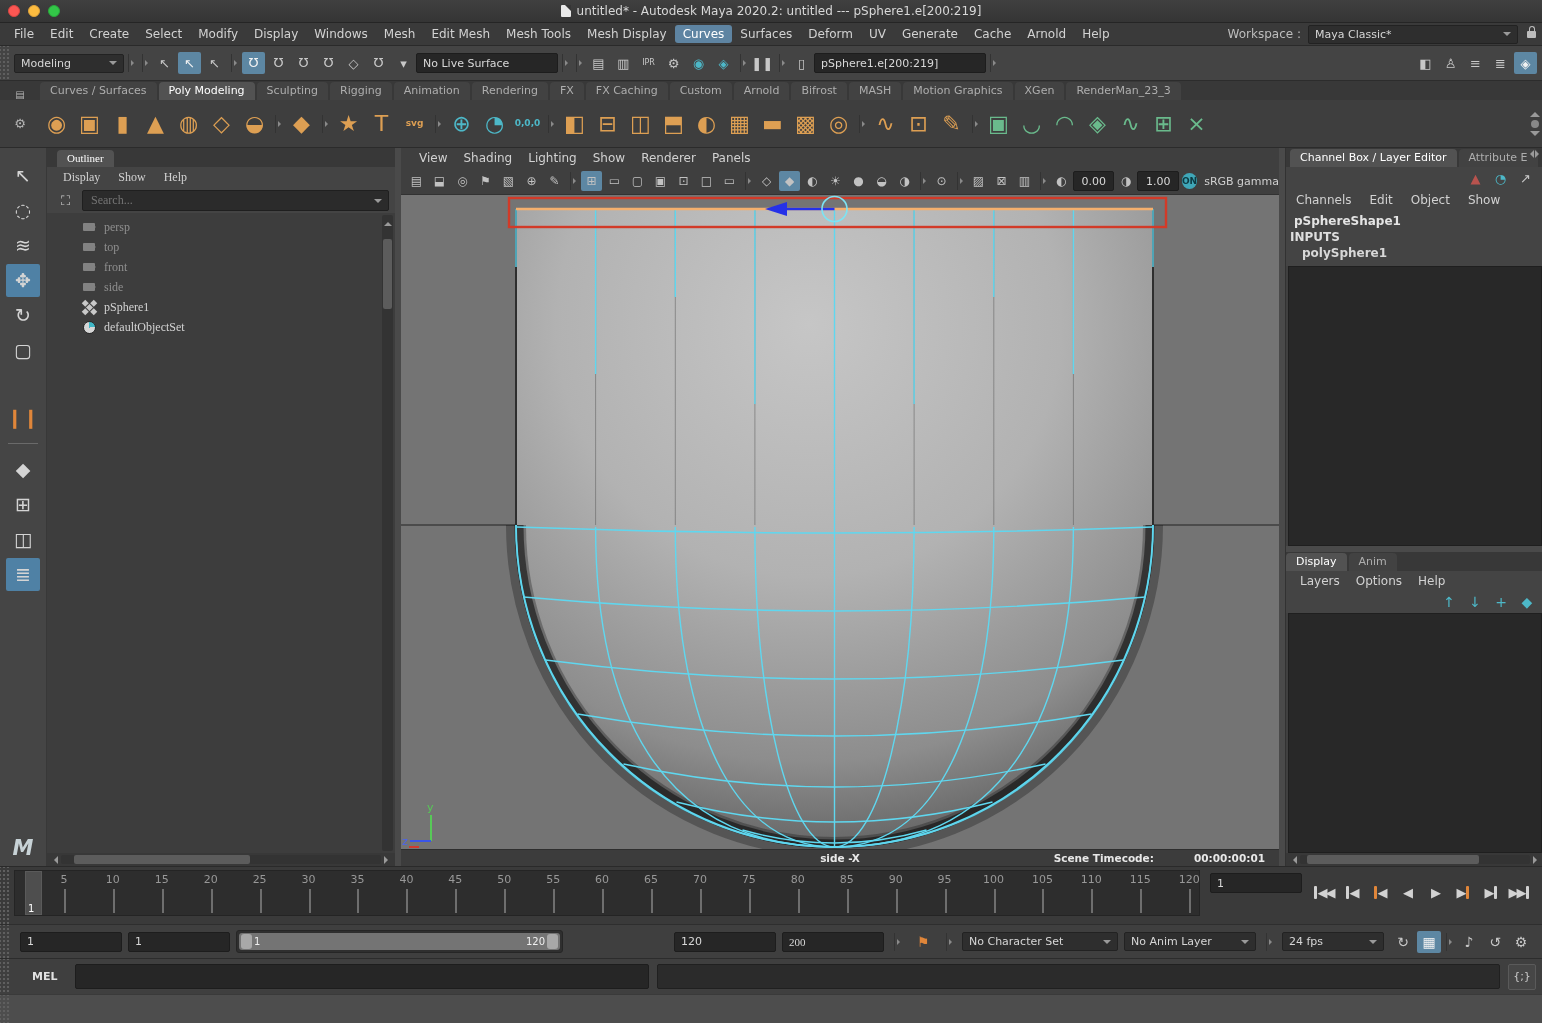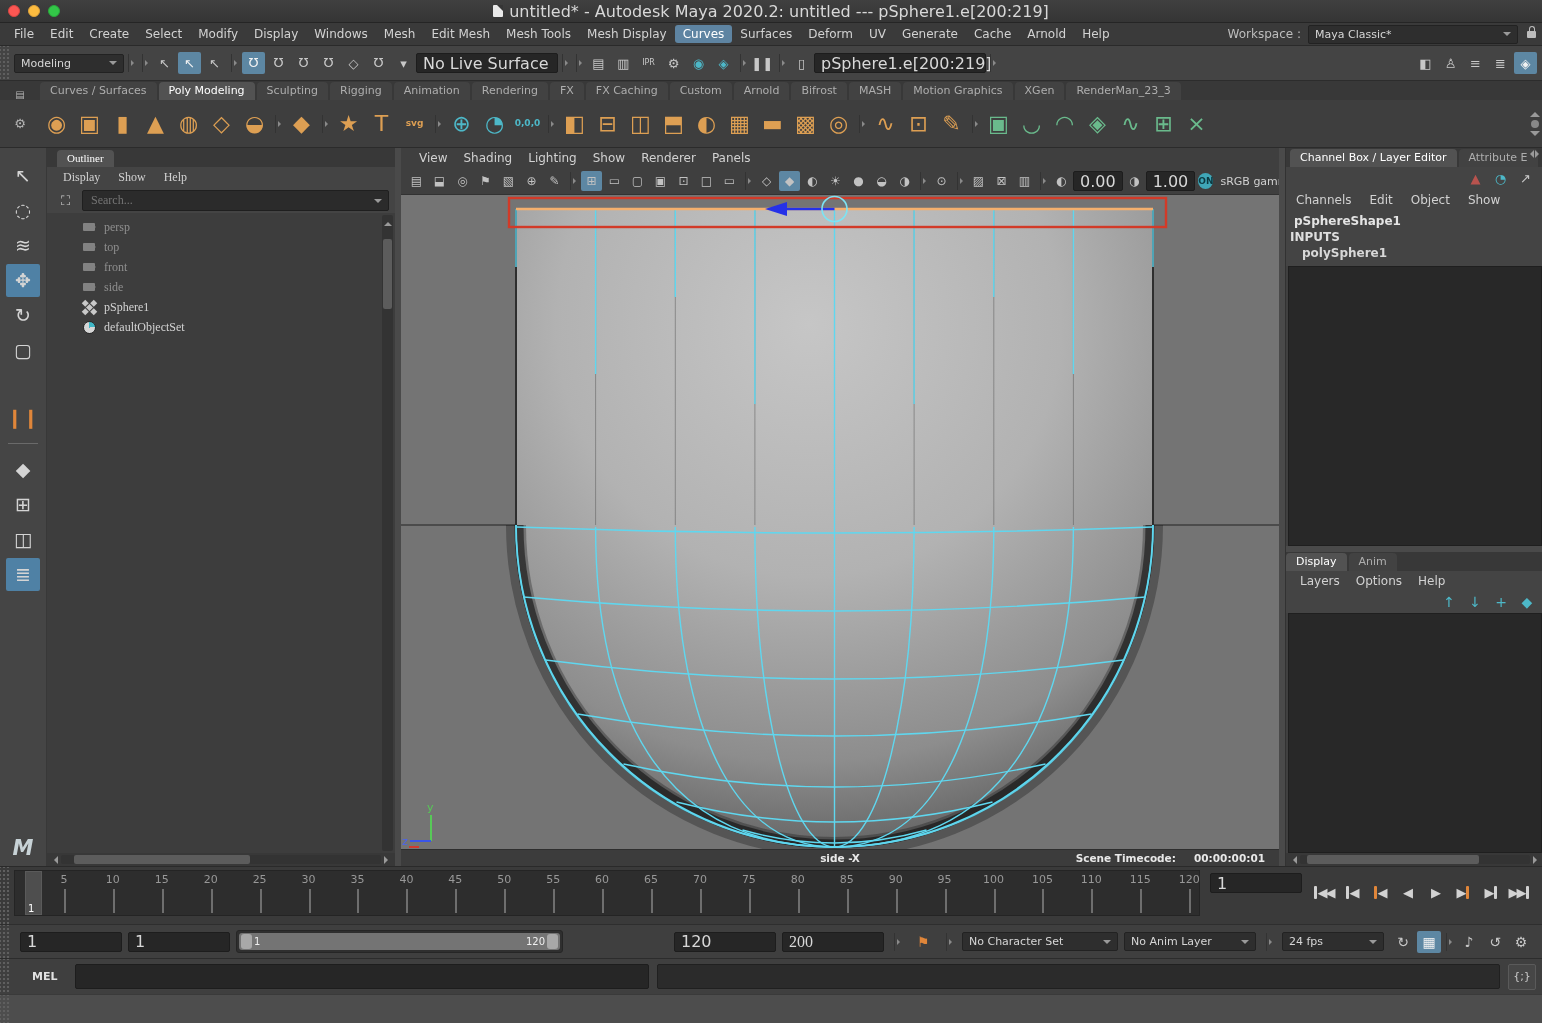--- a/index.html
+++ b/index.html
@@ -7,42 +7,42 @@
   .app{display:flex;flex-direction:column;width:1542px;height:1023px;background:#454545;}
   
   .titlebar{height:22px;background:linear-gradient(#404040,#353535);display:flex;align-items:center;position:relative;border-bottom:1px solid #252525;flex:0 0 auto;}
   .tl{width:12px;height:12px;border-radius:50%;margin-left:8px;}
   .tl.r{background:#fc5753;border:1px solid #d94744;box-sizing:border-box;}
   .tl.y{background:#fdbc40;border:1px solid #dfa33a;box-sizing:border-box;}
   .tl.g{background:#33c748;border:1px solid #2aa83c;box-sizing:border-box;}
   .title-wrap{position:absolute;left:0;right:0;display:flex;justify-content:center;align-items:center;gap:6px;pointer-events:none;}
   .doc-ic{width:10px;height:12px;background:#e9e9e9;border-radius:1px;position:relative;}
   .doc-ic::after{content:"";position:absolute;right:0;top:0;border:3px solid #35353500;border-top-color:#353535;border-right-color:#353535;}
-  .title-text{color:#d8d8d8;font-size:16px;text-align:center;}
+  .title-text{color:#d8d8d8;font-size:12px;text-align:center;}
   
   .menubar{height:22px;background:#3a3a3a;display:flex;align-items:center;padding:0 6px;border-bottom:1px solid #2a2a2a;flex:0 0 auto;}
   .menu-item{padding:2px 8px;color:#d2d2d2;font-size:12px;border-radius:3px;white-space:nowrap;}
   .menu-item.active{background:#5e84a2;color:#fff;}
   .menubar-right{margin-left:auto;display:flex;align-items:center;gap:7px;}
   .ws-label{color:#bdbdbd;font-size:12px;}
   .dropdown{background:#2e2e2e;border:1px solid #222;border-radius:2px;height:17px;display:flex;align-items:center;padding:0 6px;gap:8px;color:#d6d6d6;}
   .dd-arrow{width:0;height:0;border:4px solid transparent;border-top-color:#9a9a9a;margin-top:4px;}
   .lock{width:9px;height:7px;background:#bdbdbd;border-radius:1px;position:relative;margin-left:2px;}
   .lock::before{content:"";position:absolute;top:-5px;left:1.5px;width:4px;height:4px;border:1.5px solid #bdbdbd;border-bottom:none;border-radius:3px 3px 0 0;}
   
   .statusline{height:34px;background:#444;display:flex;align-items:center;border-bottom:1px solid #2c2c2c;padding-right:4px;flex:0 0 auto;}
   .grip{width:11px;align-self:stretch;background-image:radial-gradient(#5f5f5f 1px,transparent 1px);background-size:4px 4px;background-position:2px 2px;margin-right:3px;flex:0 0 auto;}
   .ic{display:inline-flex;align-items:center;justify-content:center;width:23px;height:22px;font-size:13px;color:#c8c8c8;border-radius:2px;margin:0 1px;flex:0 0 auto;line-height:1;}
   .ic.active{background:#5d87a3;color:#f2f2f2;}
   .ic.badge{font-size:8px;letter-spacing:0;}
   .ic.flip{transform:rotate(180deg);}
   .sep{width:10px;height:22px;position:relative;margin:0 2px;flex:0 0 auto;}
   .sep::before{content:"";position:absolute;left:2px;top:2px;bottom:2px;width:1px;background:#333;}
   .sep::after{content:"";position:absolute;left:5px;top:8px;border:3px solid transparent;border-left-color:#8a8a8a;}
-  .field{background:#262626;border:1px solid #1d1d1d;border-radius:2px;color:#d8d8d8;font-size:16px;height:18px;display:flex;align-items:center;padding:0 6px;white-space:nowrap;}
+  .field{background:#262626;border:1px solid #1d1d1d;border-radius:2px;color:#d8d8d8;font-size:11px;height:18px;display:flex;align-items:center;padding:0 6px;white-space:nowrap;}
   .kbar{display:inline-block;width:3px;height:13px;background:#e0863a;border-radius:1px;margin:0 1px;}
   
   .shelf{background:#3e3e3e;border-bottom:1px solid #2b2b2b;flex:0 0 auto;}
   .shelf-top{display:flex;align-items:flex-end;height:19px;background:#383838;}
   .shelf-left{width:40px;display:flex;align-items:center;justify-content:center;flex:0 0 auto;color:#b5b5b5;}
   .tab{padding:2px 10px 3px;font-size:11px;color:#aeaeae;background:#424242;border-radius:4px 4px 0 0;margin-right:2px;white-space:nowrap;}
   .tab.active{background:#525252;color:#fff;}
   .shelf-body{display:flex;align-items:center;height:47px;}
   .shelf-gear{width:40px;display:flex;flex-direction:column;align-items:center;justify-content:center;gap:2px;color:#b5b5b5;font-size:13px;flex:0 0 auto;}
   .shelf-icons{display:flex;align-items:center;overflow:hidden;flex:1;}
@@ -87,21 +87,21 @@
   .viewport{width:878px;display:flex;flex-direction:column;background:#3f3f3f;flex:0 0 auto;}
   .vp-menus{height:20px;display:flex;align-items:center;padding-left:10px;background:#3f3f3f;}
   .vp-icons{height:26px;display:flex;align-items:center;background:#3f3f3f;border-bottom:1px solid #323232;padding-left:4px;}
   .vp-icons .ic{width:21px;height:20px;font-size:12px;color:#c2c2c2;}
   .vp-on{background:#3fa7b8;color:#0d3a42;font-weight:bold;font-size:9px;width:22px;height:16px;border-radius:8px;display:flex;align-items:center;justify-content:center;margin:0 3px;}
   .vp-cs{color:#d0d0d0;font-size:11px;margin-left:4px;white-space:nowrap;}
   .scene{flex:1;position:relative;background:#747474;overflow:hidden;}
   .scene svg{position:absolute;inset:0;}
   .vp-bottom{height:16px;background:#3c3c3c;display:flex;align-items:center;position:relative;border-top:1px solid #2e2e2e;font-size:10.5px;}
   .cam-label{position:absolute;left:0;right:0;text-align:center;color:#e8e8e8;font-weight:bold;}
-  .hud-right{margin-left:auto;display:flex;align-items:center;gap:18px;padding-right:14px;color:#e8e8e8;font-weight:bold;}
+  .hud-right{margin-left:auto;display:flex;align-items:center;gap:40px;padding-right:14px;color:#e8e8e8;font-weight:bold;}
   
   .rightpanel{width:258px;background:#404040;display:flex;flex-direction:column;flex:0 0 auto;border-left:1px solid #323232;}
   .rp-tabs{height:19px;background:#383838;display:flex;align-items:flex-end;overflow:hidden;position:relative;}
   .rp-tabarrows{position:absolute;right:1px;top:2px;display:flex;gap:1px;}
   .rp-iconrow{height:22px;display:flex;align-items:center;justify-content:flex-end;padding-right:6px;background:#444;}
   .cb-node{padding:4px 0 0 8px;color:#e4e4e4;font-size:12px;font-weight:bold;background:#444;}
   .cb-inputs{padding:2px 0 0 4px;color:#dedede;font-size:12px;font-weight:bold;background:#444;}
   .cb-input-node{padding:2px 0 6px 16px;color:#d8d8d8;font-size:12px;font-weight:bold;background:#444;}
   .cb-dark{flex:1;background:#282828;border:1px solid #1f1f1f;margin:0 2px;}
   .rp-split{height:6px;background:#4a4a4a;}

